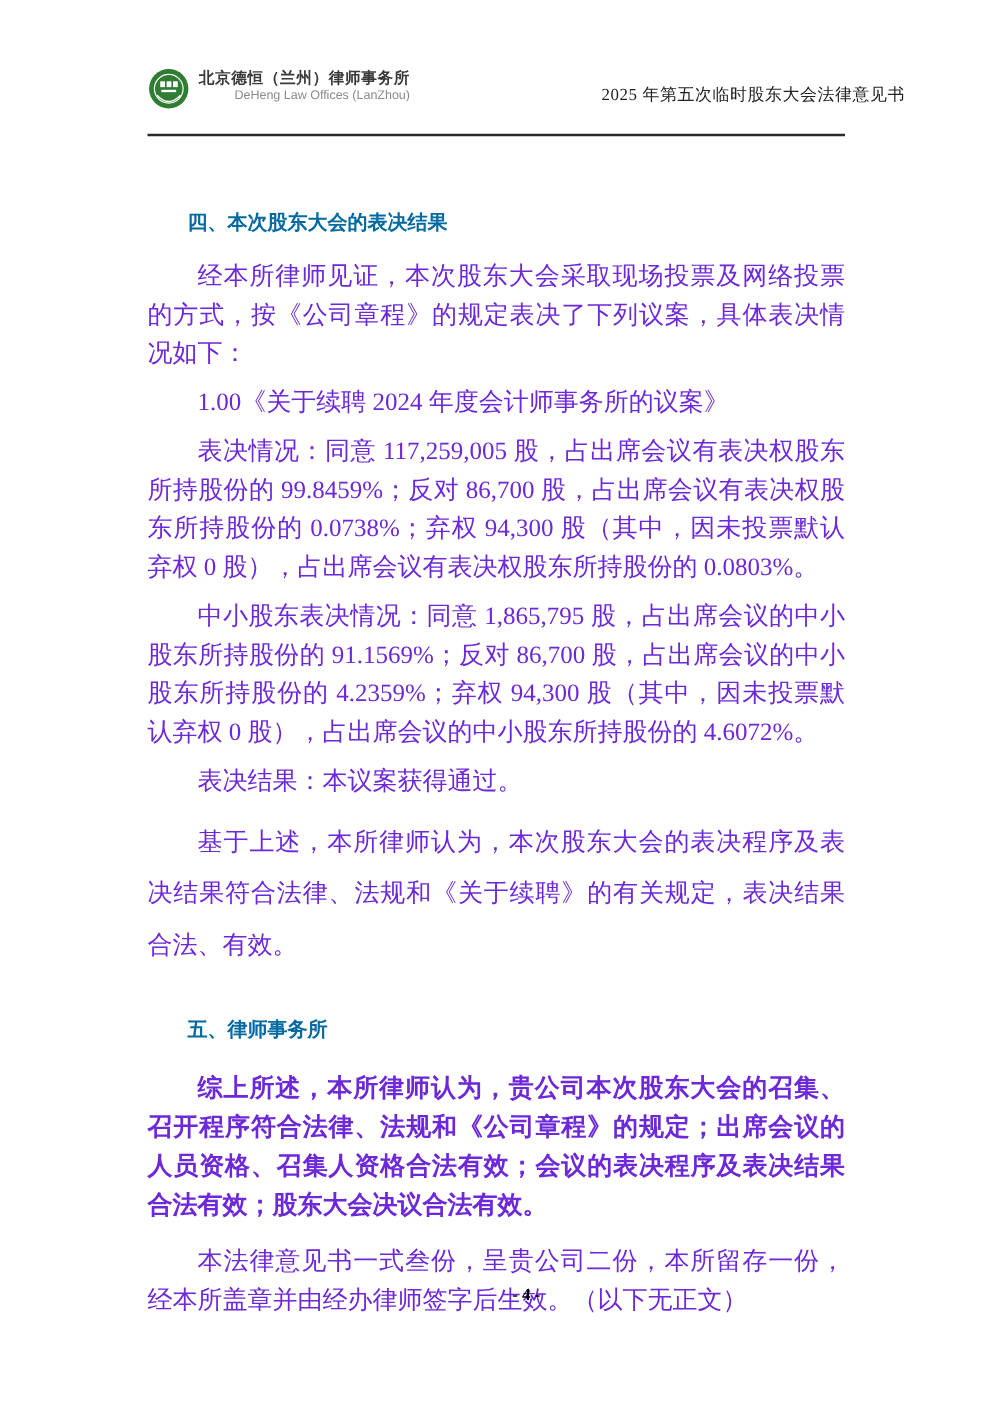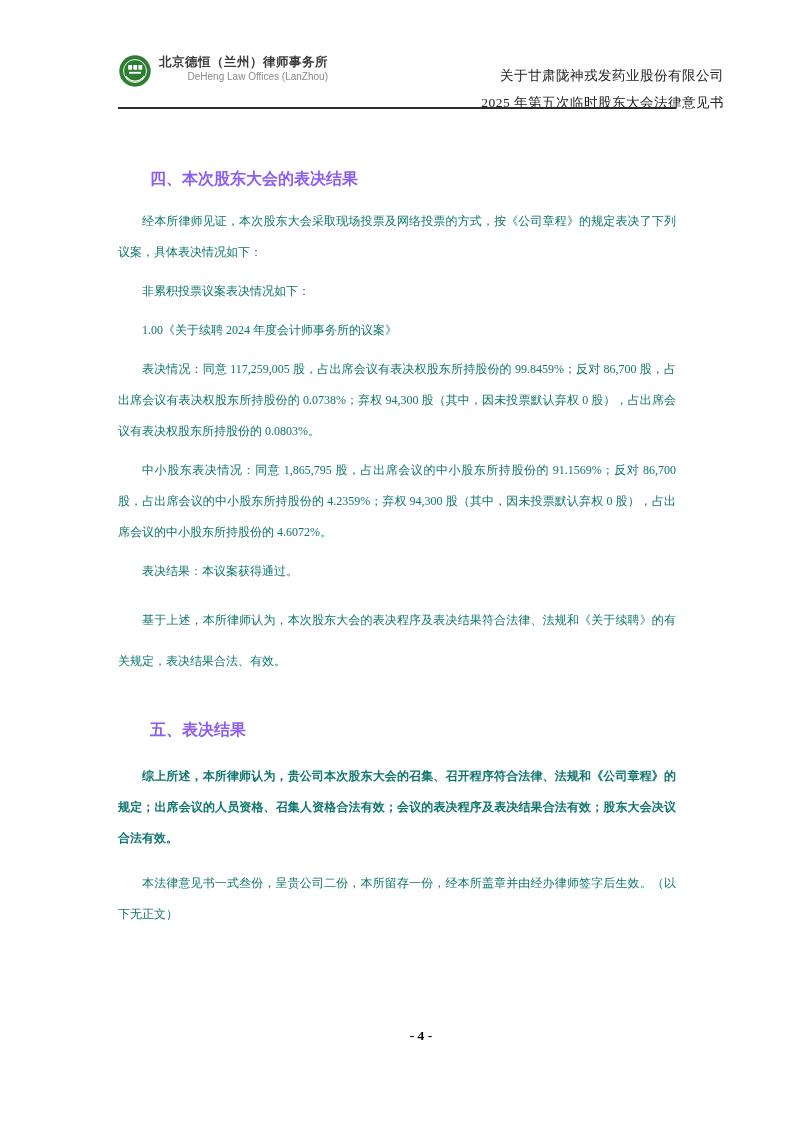--- a/index.html
+++ b/index.html
@@ -69,30 +69,30 @@
     top: 168px;
     left: 118px;
     width: 558px;
   }
   .sec-heading {
     font-size: 16px;
     font-weight: 700;
     text-indent: 2em;
     margin: 0;
     line-height: 22px;
-    color: #8b5cf6;
+    color: #0369a1;
   }
   .sec-heading.sec5 { margin-top: 37px; }
   .doc-body p {
-    font-size: 12px;
+    font-size: 20px;
     line-height: 31px;
     margin: 8px 0 0 0;
     text-align: justify;
     text-indent: 2em;
-    color: #0f766e;
+    color: #6d28d9;
   }
   .doc-body p.first-after-heading { margin-top: 16px; }
   .doc-body p.p-loose { line-height: 41px; margin-top: 13px; }
   .doc-body p.p-bold { font-weight: 700; margin-top: 20px; }
   .doc-body p.p-closing { margin-top: 14px; }
 
   
   .page-footer {
     position: absolute;
     top: 1028px;
@@ -119,39 +119,37 @@
       <rect x="24" y="13" width="4.5" height="5.5" fill="#ffffff"></rect>
       <rect x="13" y="21" width="14" height="2.2" fill="#ffffff"></rect>
     </svg>
     <div class="brand-text">
       <span class="brand-cn">北京德恒（兰州）律师事务所</span>
       <span class="brand-en">DeHeng Law Offices (LanZhou)</span>
     </div>
   </div>
 
   <div class="doc-titles">
-    <div>关于甘肃陇神戎发药业股份有限公司</div>
     <div>2025 年第五次临时股东大会法律意见书</div>
   </div>
 
   <div class="header-rule"></div>
 
   <div class="doc-body">
 
     <h2 class="sec-heading">四、本次股东大会的表决结果</h2>
 
     <p class="first-after-heading">经本所律师见证，本次股东大会采取现场投票及网络投票的方式，按《公司章程》的规定表决了下列议案，具体表决情况如下：</p>
-    <p>非累积投票议案表决情况如下：</p>
     <p>1.00《关于续聘 2024 年度会计师事务所的议案》</p>
     <p>表决情况：同意 117,259,005 股，占出席会议有表决权股东所持股份的 99.8459%；反对 86,700 股，占出席会议有表决权股东所持股份的 0.0738%；弃权 94,300 股（其中，因未投票默认弃权 0 股），占出席会议有表决权股东所持股份的 0.0803%。</p>
     <p>中小股东表决情况：同意 1,865,795 股，占出席会议的中小股东所持股份的 91.1569%；反对 86,700 股，占出席会议的中小股东所持股份的 4.2359%；弃权 94,300 股（其中，因未投票默认弃权 0 股），占出席会议的中小股东所持股份的 4.6072%。</p>
     <p>表决结果：本议案获得通过。</p>
     <p class="p-loose">基于上述，本所律师认为，本次股东大会的表决程序及表决结果符合法律、法规和《关于续聘》的有关规定，表决结果合法、有效。</p>
 
-    <h2 class="sec-heading sec5">五、表决结果</h2>
+    <h2 class="sec-heading sec5">五、律师事务所</h2>
 
     <p class="p-bold">综上所述，本所律师认为，贵公司本次股东大会的召集、召开程序符合法律、法规和《公司章程》的规定；出席会议的人员资格、召集人资格合法有效；会议的表决程序及表决结果合法有效；股东大会决议合法有效。</p>
     <p class="p-closing">本法律意见书一式叁份，呈贵公司二份，本所留存一份，经本所盖章并由经办律师签字后生效。（以下无正文）</p>
 
   </div>
 
   <div class="page-footer">- 4 -</div>
 
 </div>
 

